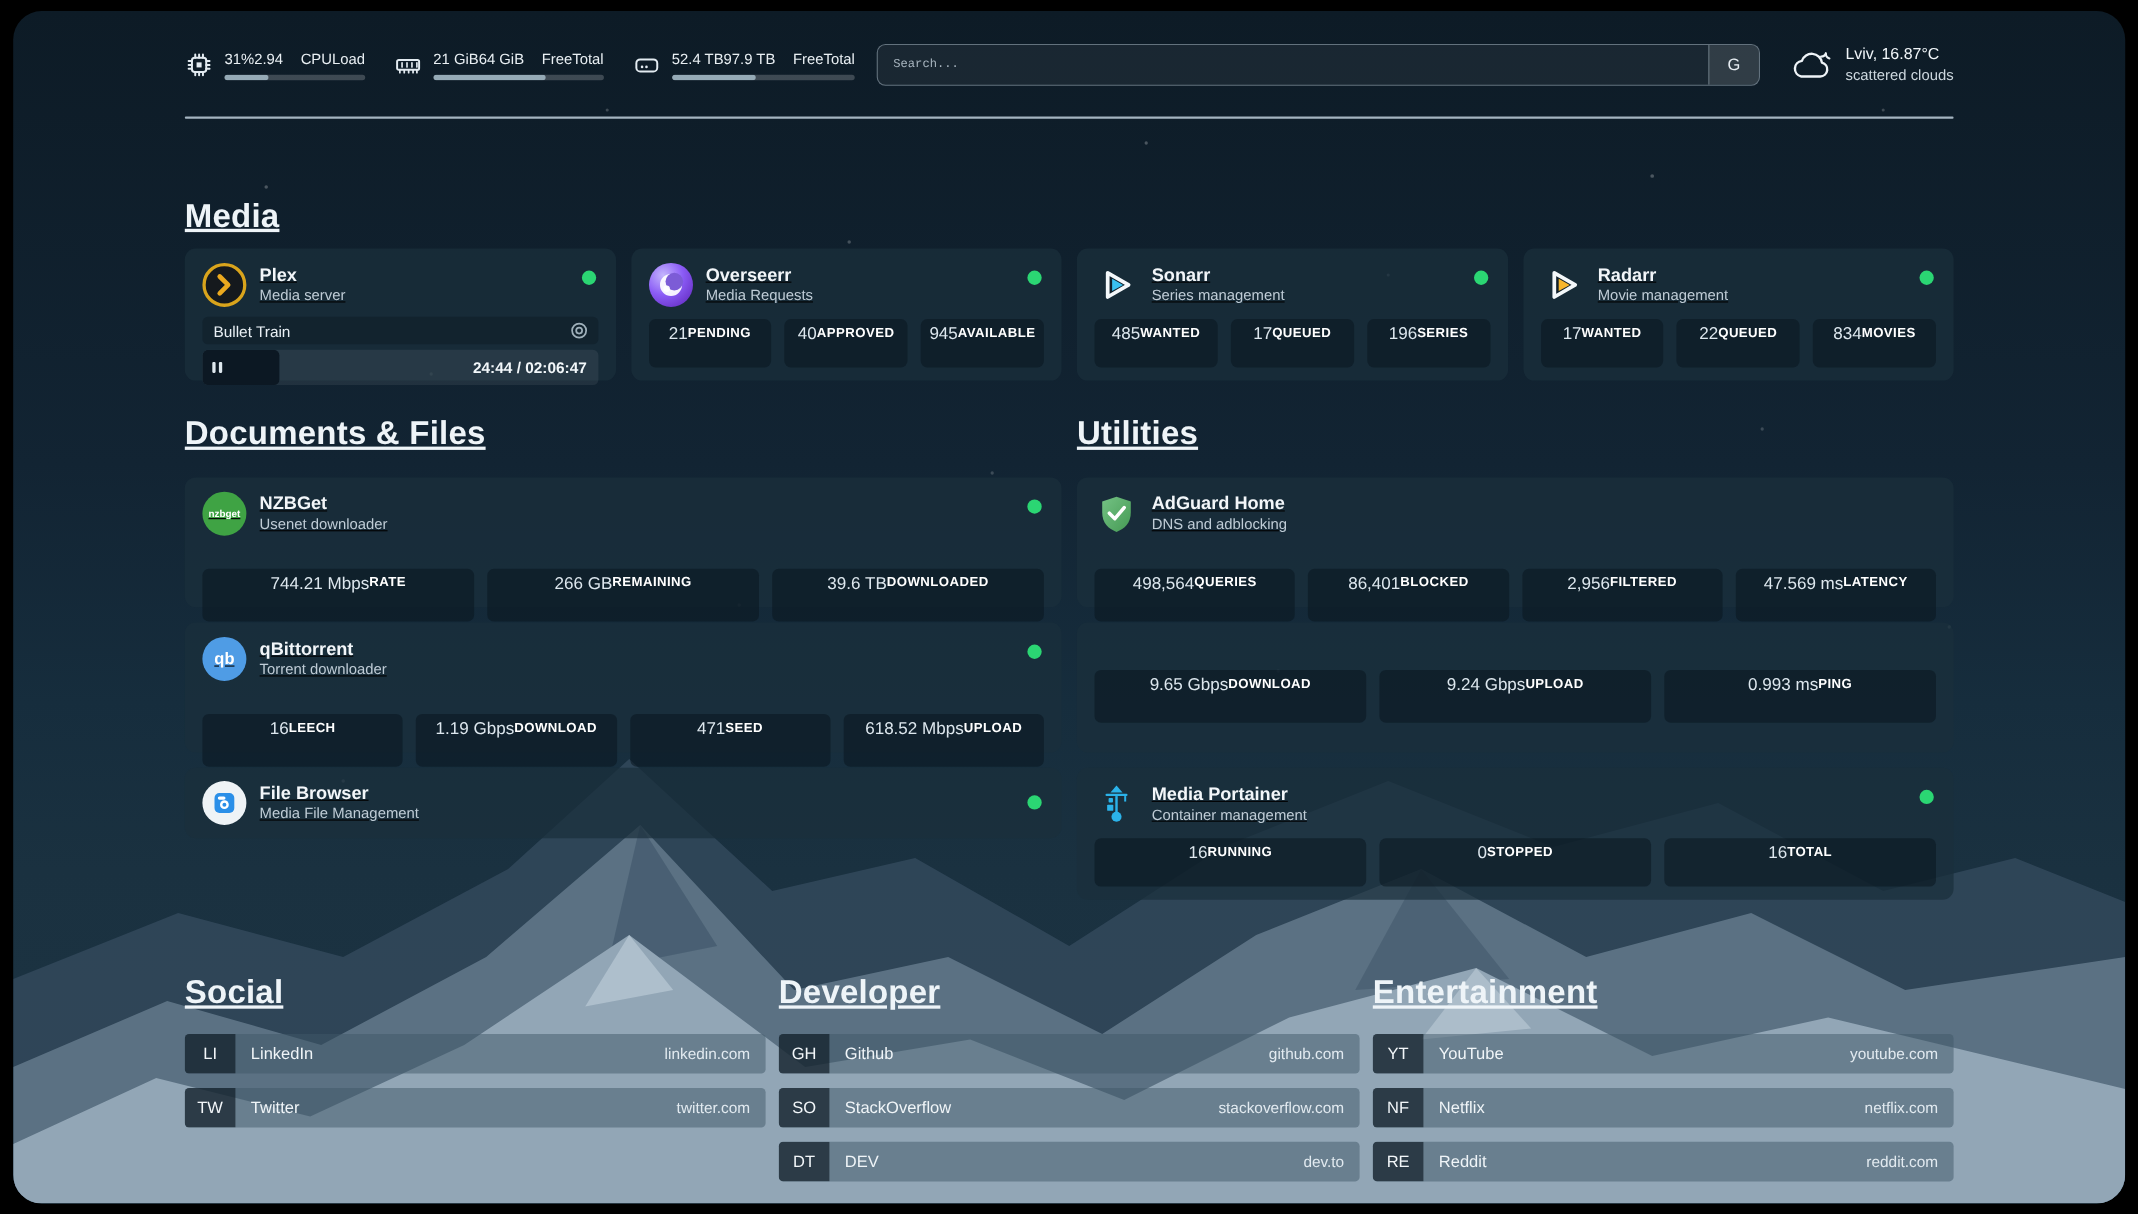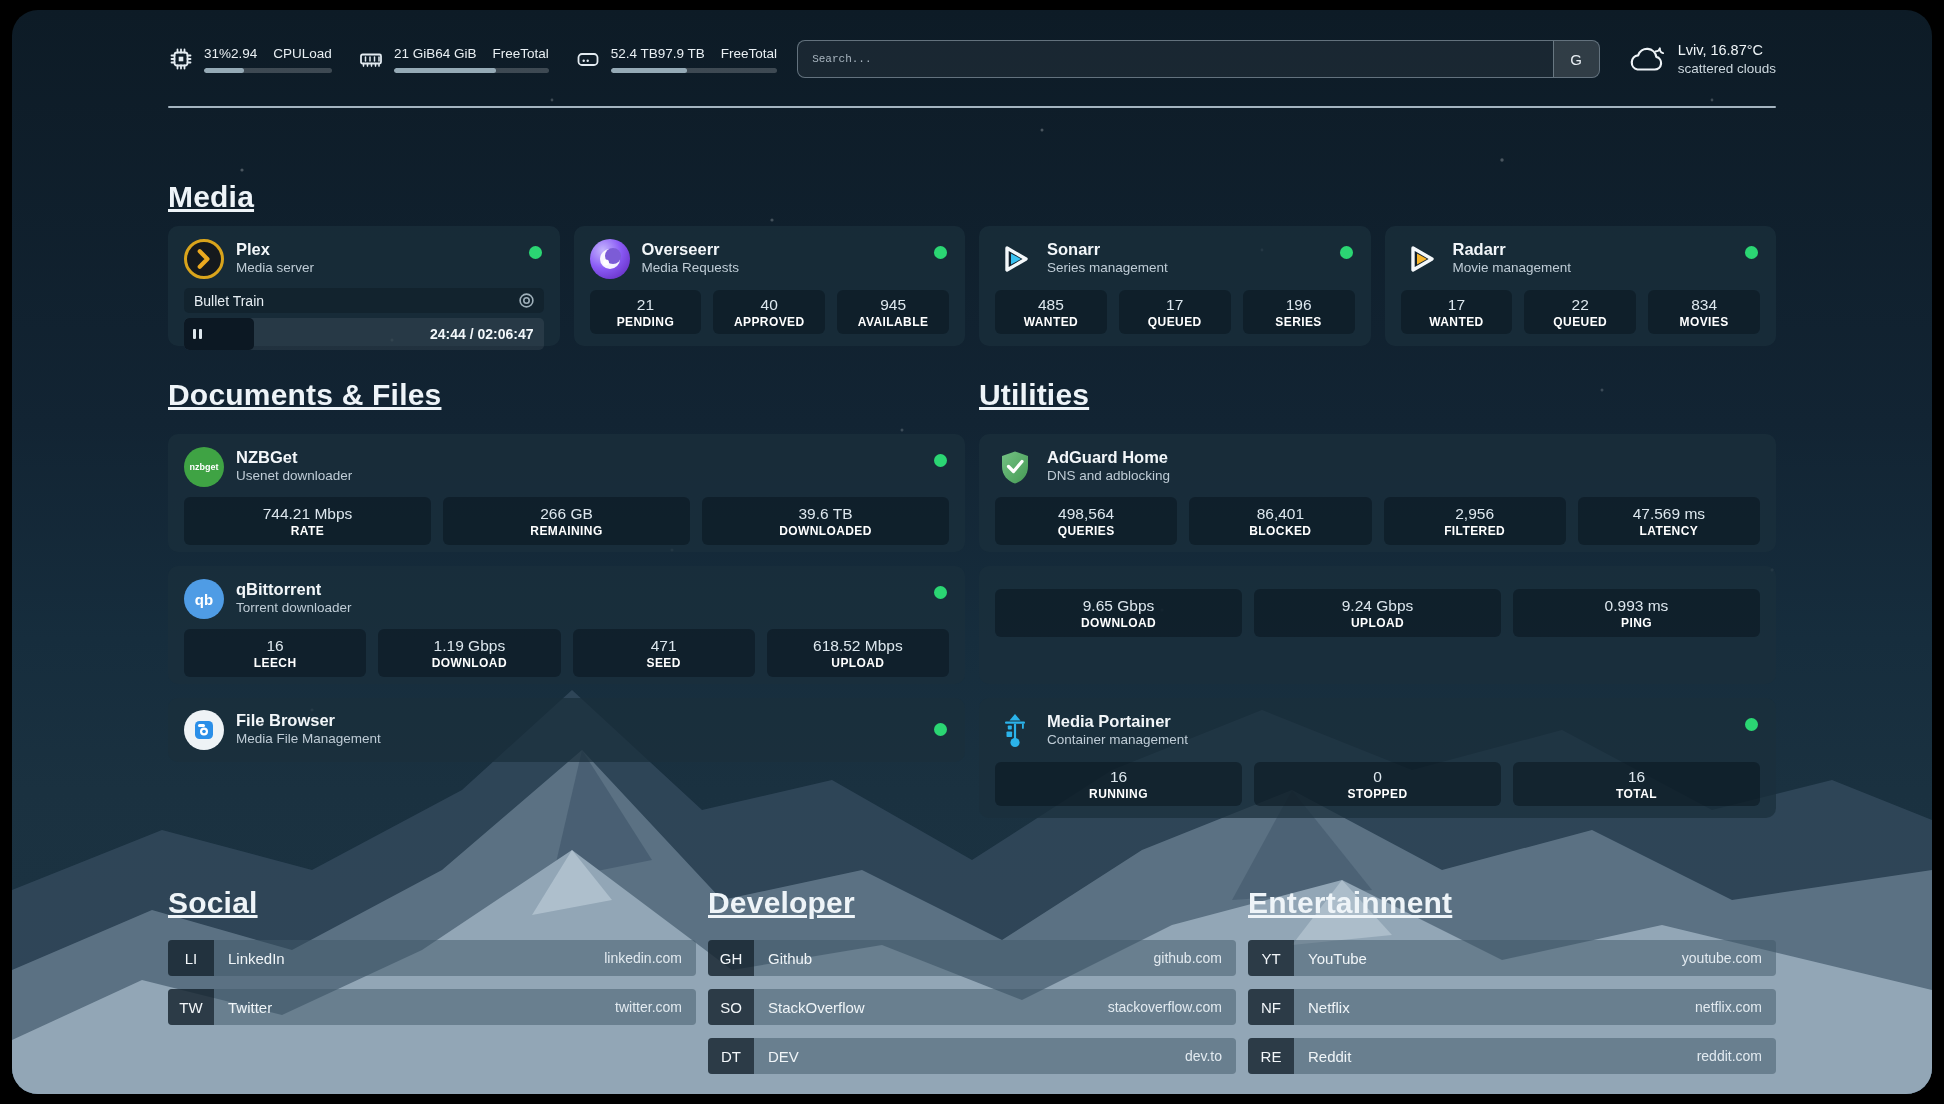--- a/index.html
+++ b/index.html
@@ -45,36 +45,36 @@
   .grid4 { display:grid; grid-template-columns:repeat(4,1fr); gap:14px; margin-top:12px; }
   .row2 { display:grid; grid-template-columns:1fr 1fr; gap:14px; margin-top:32px; align-items:start; }
   .row2 .sec-h { margin:0 0 22px; }
   .row2 .card { margin-bottom:14px; }
   .row2 .card:last-child { margin-bottom:0; }
 
   .card { position:relative; background:rgba(27,47,60,0.72); border-radius:10px; padding:13px 16px; }
   .h120 { height:120px; }
   .h118 { height:118px; }
   .h64  { height:64px; padding:12px 16px; }
-  .card-head { display:flex; align-items:flex-start; gap:12px; }
+  .card-head { display:flex; align-items:center; gap:12px;text-decoration:underline; }
   .app-ico { width:40px; height:40px; border-radius:50%; flex:none; display:flex; align-items:center; justify-content:center; position:relative; overflow:hidden; }
   .tt { min-width:0; }
   .t { font-size:16.5px; font-weight:600; color:#f2f6f9; line-height:1.3; }
   .s { font-size:13.5px; color:#bfccd6; line-height:1.25; }
   .dot { position:absolute; top:20px; right:18px; width:13px; height:13px; border-radius:50%; background:#2bd673; }
   .h64 .dot { top:25px; }
 
   .stats { display:grid; gap:12px; margin-top:12px; }
   .stats3 { grid-template-columns:repeat(3,1fr); }
   .stats4 { grid-template-columns:repeat(4,1fr); }
   .statbox { background:rgba(10,22,31,0.55); border-radius:6px; text-align:center; height:48px;
-    display:flex; flex-direction:column; justify-content:center; padding:4px; }
+    display:flex; justify-content:center; padding:4px; }
   .h120 .statbox { height:44px; }
   .h120 .stats { margin-top:11px; }
-  .h118 .stats { margin-top:10px; }
+  .h118 .stats { margin-top:30px; }
   .sv { font-size:15.5px; color:#dde7ee; line-height:1.25; }
   .sl { font-size:12px; font-weight:700; color:#ffffff; letter-spacing:0.4px; margin-top:1px; }
 
   
   .player { margin-top:9px; }
   .np { display:flex; align-items:center; background:rgba(10,20,28,0.35); border-radius:5px; height:25px;
     padding:0 9px 0 10px; font-size:14px; color:#e8eff4; }
   .np .npicon { margin-left:auto; display:flex; }
   .pp { position:relative; margin-top:5px; height:32px; background:rgba(255,255,255,0.07); border-radius:5px; overflow:hidden; }
   .pfill { position:absolute; left:0; top:0; bottom:0; background:#0c1823; border-radius:5px;

